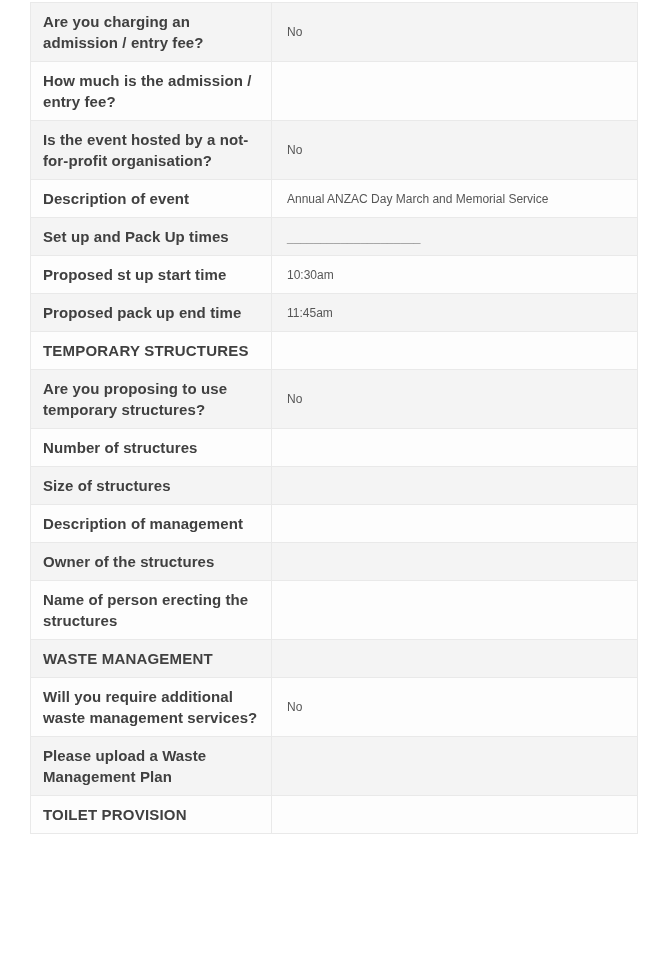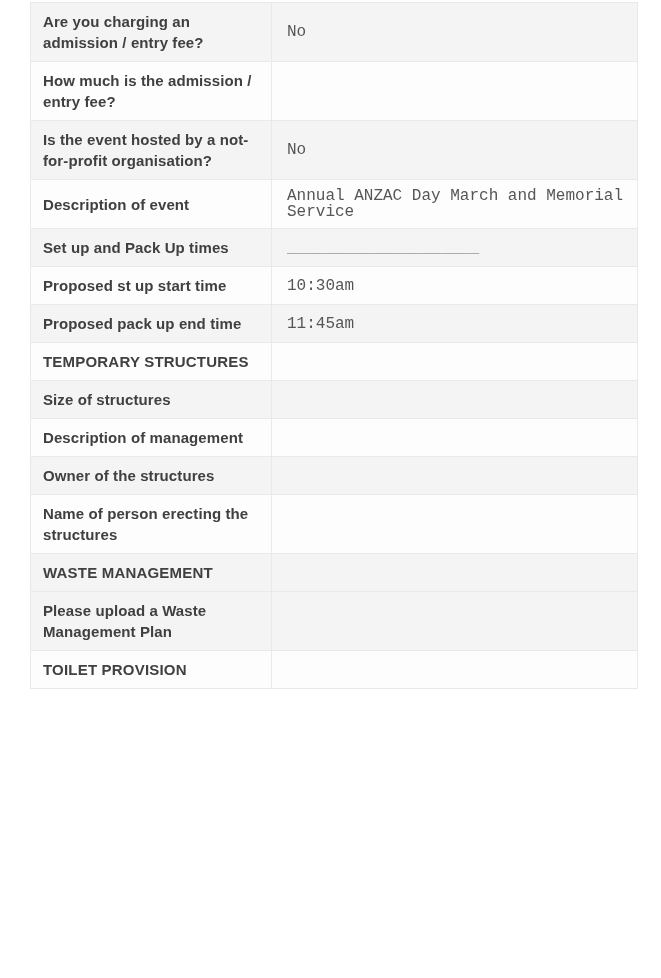--- a/index.html
+++ b/index.html
@@ -47,24 +47,23 @@
     color:var(--label-text);
     white-space:pre-line;
     letter-spacing:0.1px;
   }
   td.label.section{
     letter-spacing:0.2px;
     margin-left:40px;
   }
   td.value{
     padding:8px 2px 8px 15px;
-    font-size:16px;
+    font-size:12px;
     line-height:16px;
     color:var(--value-text);
-    font-family:Liberation Mono, monospace;
   }
   td.value.muted{
     color:var(--muted-text);
     letter-spacing:0;
   }
   tr.shade-gray td{background:var(--row-gray);}
   tr.shade-white td{background:var(--row-white);}
 </style>
 </head>
 <body>
@@ -112,21 +111,30 @@
   <tr class="shade-gray">
     <td class="label">Proposed pack up end time</td>
     <td class="value">11:45am</td>
   </tr>
 
   <tr class="shade-white">
     <td class="label section">TEMPORARY STRUCTURES</td>
     <td class="value"></td>
   </tr>
 
+  <tr class="shade-gray">
+    <td class="label">Are you proposing to use
+temporary structures?</td>
+    <td class="value">No</td>
+  </tr>
 
+  <tr class="shade-white">
+    <td class="label">Number of structures</td>
+    <td class="value"></td>
+  </tr>
 
   <tr class="shade-gray">
     <td class="label">Size of structures</td>
     <td class="value"></td>
   </tr>
 
   <tr class="shade-white">
     <td class="label">Description of management</td>
     <td class="value"></td>
   </tr>
@@ -140,20 +148,25 @@
     <td class="label">Name of person erecting the
 structures</td>
     <td class="value"></td>
   </tr>
 
   <tr class="shade-gray">
     <td class="label section">WASTE MANAGEMENT</td>
     <td class="value"></td>
   </tr>
 
+  <tr class="shade-white">
+    <td class="label">Will you require additional
+waste management services?</td>
+    <td class="value">No</td>
+  </tr>
 
   <tr class="shade-gray">
     <td class="label">Please upload a Waste
 Management Plan</td>
     <td class="value"></td>
   </tr>
 
   <tr class="shade-white">
     <td class="label section">TOILET PROVISION</td>
     <td class="value"></td>

